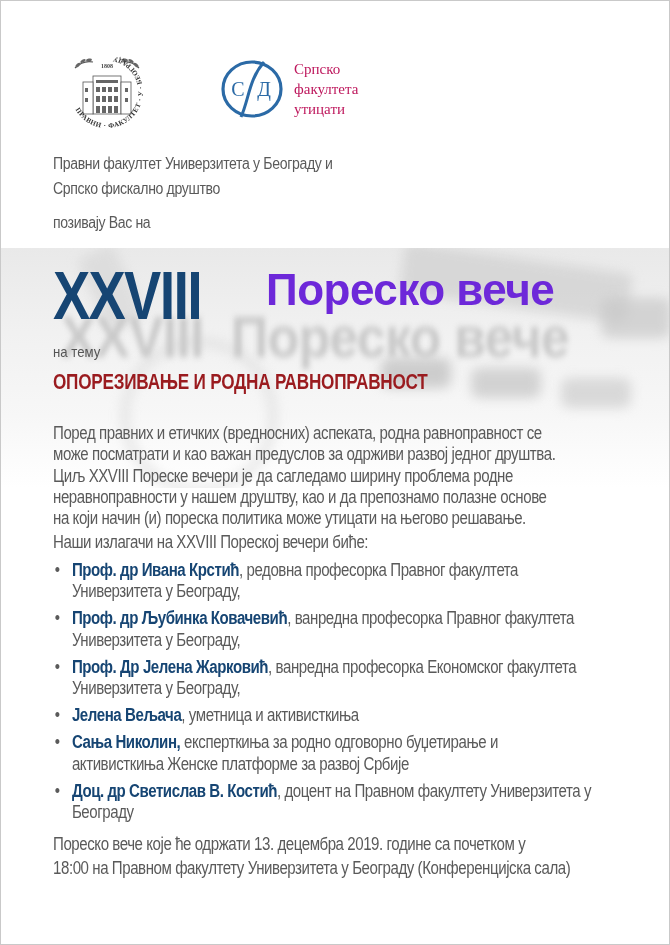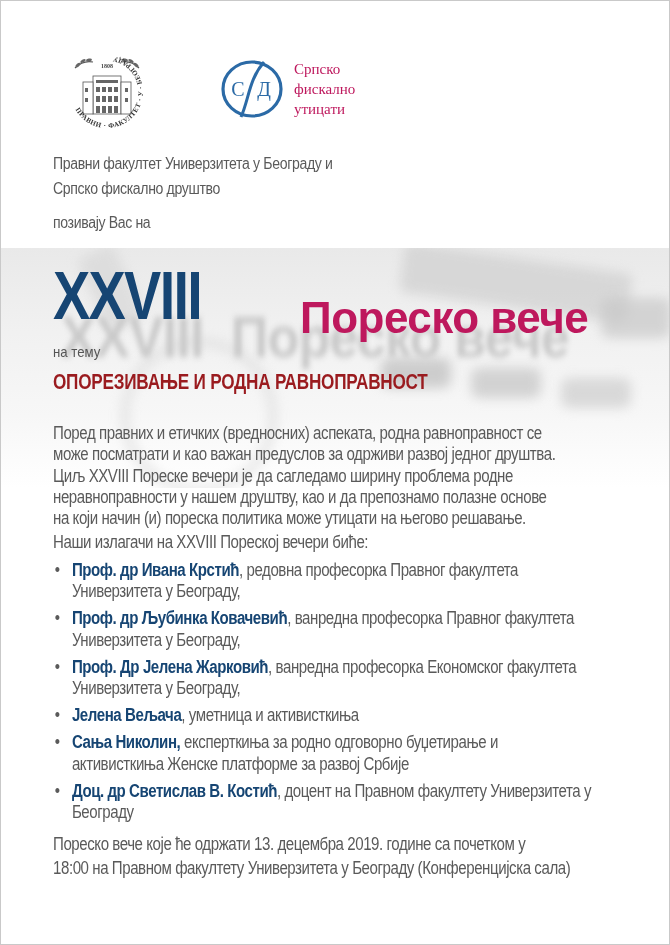--- a/index.html
+++ b/index.html
@@ -42,22 +42,22 @@
     }
     .ghost {
       position: absolute; left: 60px; top: 55px; font-size: 58px; font-weight: bold; color: #c9c9c9;
       filter: blur(3px); letter-spacing: -1px; transform: scaleX(0.9); transform-origin: left top;
     }
     .title-roman {
       position: absolute; left: 52px; top: 258px; font-size: 68px; font-weight: bold; color: #164573;
       letter-spacing: -2px; transform: scaleX(0.82); transform-origin: left top; line-height: 72px;
     }
     .title-name {
-      position: absolute; left: 265px; top: 292px; font-size: 44px; font-weight: bold; color: #be185d;
-      line-height: 50px; letter-spacing: -0.5px; margin-left: 34px;
+      position: absolute; left: 265px; top: 264px; font-size: 44px; font-weight: bold; color: #6d28d9;
+      line-height: 50px; letter-spacing: -0.5px;
     }
     .on-topic {
       position: absolute; left: 52px; top: 342px; font-size: 15px; color: #555;
       transform: scaleX(0.88); transform-origin: left top;
     }
     .topic {
       position: absolute; left: 52px; top: 368px; font-size: 22px; color: #9a1b1f; font-weight: bold;
       transform: scaleX(0.78); transform-origin: left top; letter-spacing: -0.3px; white-space: nowrap;
     }
     .para {
@@ -146,21 +146,21 @@
 
   <div class="logo-sfd">
     <svg width="70" height="60" viewBox="0 0 70 60">
       <ellipse cx="33" cy="30" rx="29" ry="27" fill="none" stroke="#2b6aa6" stroke-width="3.2"></ellipse>
       <path d="M45 3 C 30 20, 30 40, 22 58" stroke="#2b6aa6" stroke-width="3" fill="none"></path>
       <text x="19" y="37" text-anchor="middle" font-family="Liberation Serif, serif" font-size="20" fill="#2b6aa6">С</text>
       <text x="45" y="37" text-anchor="middle" font-family="Liberation Serif, serif" font-size="20" fill="#2b6aa6">Д</text>
     </svg>
     <div class="sfd-text">
       <div>Српско</div>
-      <div>фискално</div>
+      <div>факултета</div>
       <div>утицати</div>
     </div>
   </div>
 
   <div class="intro">
     <div>Правни факултет Универзитета у Београду и</div>
     <div>Српско фискално друштво</div>
   </div>
   <div class="invite">позивају Вас на</div>
 

